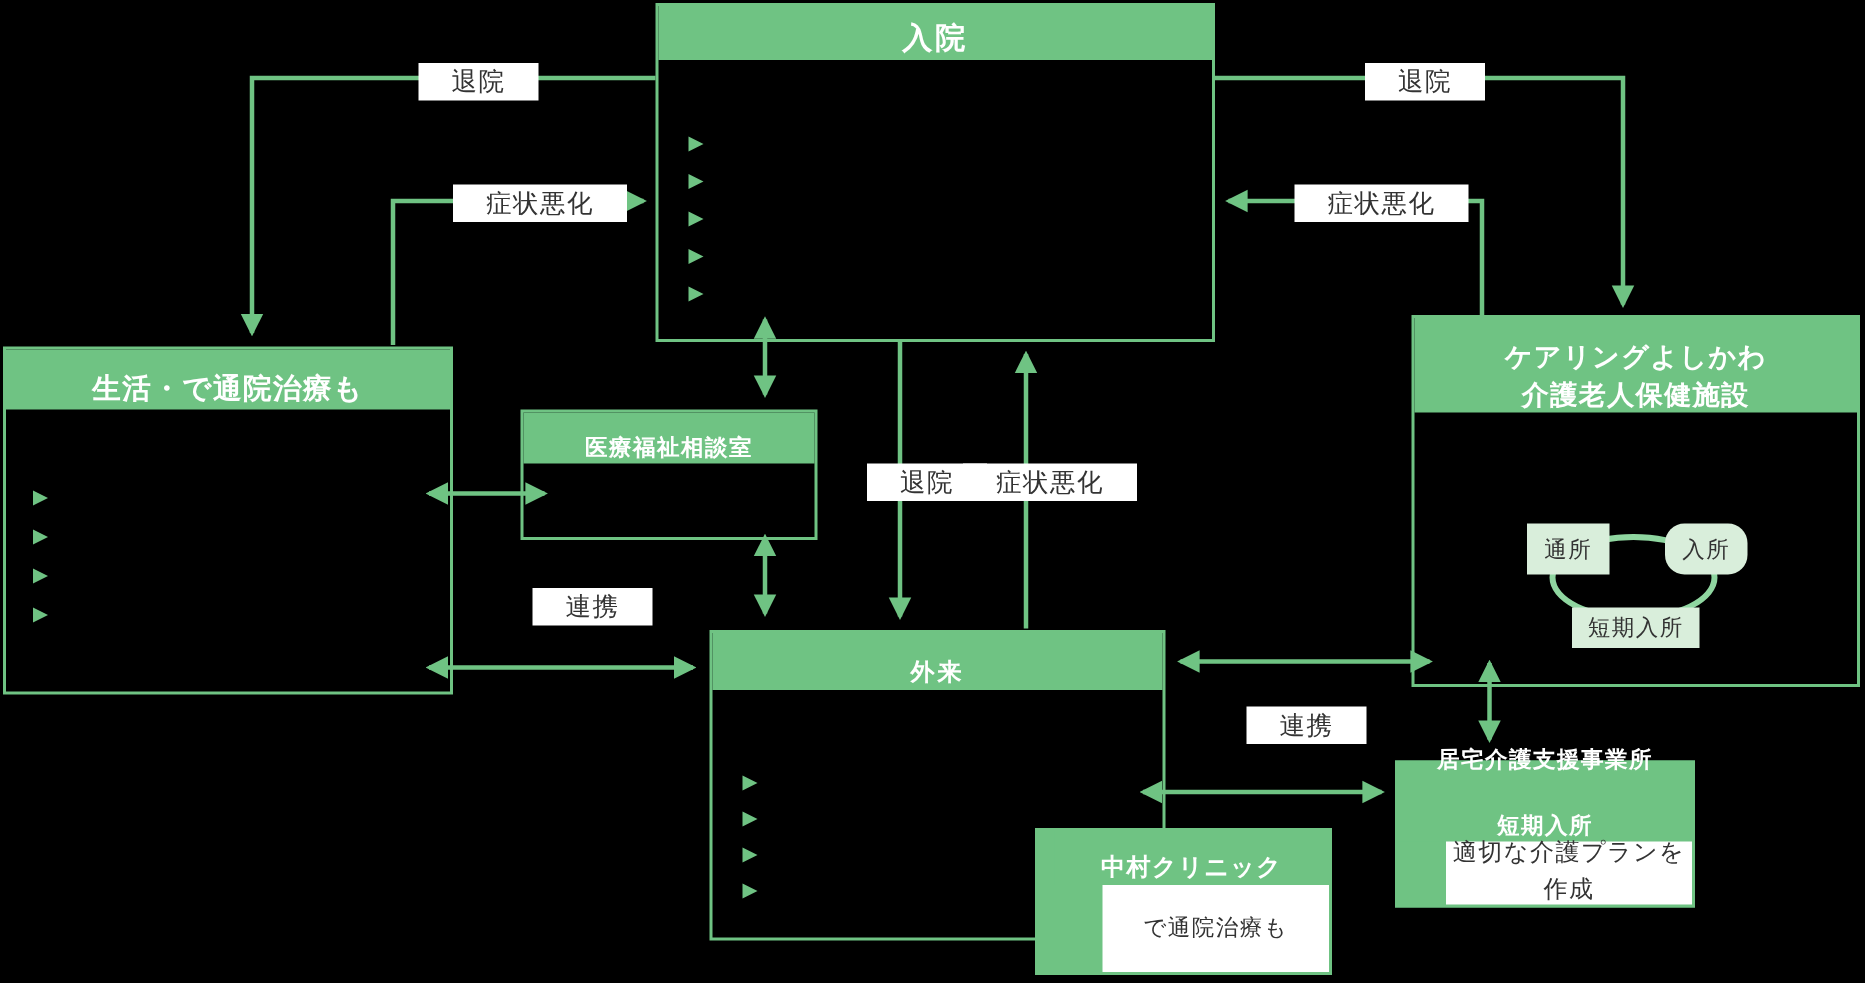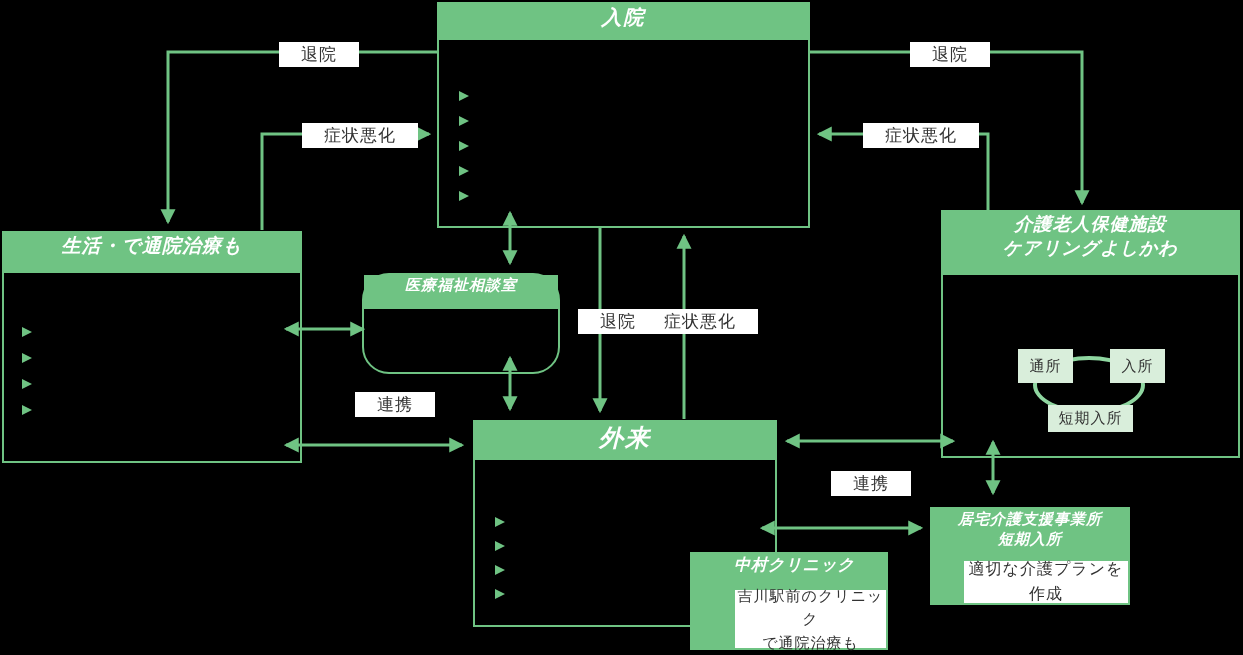--- a/index.html
+++ b/index.html
@@ -11,22 +11,22 @@
   *{margin:0;padding:0;box-sizing:border-box;}
   html,body{background:#000;}
   body{font-family:"Liberation Sans","DejaVu Sans",sans-serif;}
   .canvas{
     position:relative;width:1243px;height:655px;background:#000;overflow:hidden;
   }
   
   .node{position:absolute;border:2px solid var(--green);z-index:10;}
   .node-header{
     background:var(--green);color:#fff;font-weight:bold;
-    display:flex;flex-direction:column;align-items:center;justify-content:flex-start;
-    text-align:center;line-height:1.35;font-style:italic;
+    display:flex;flex-direction:column;align-items:center;justify-content:flex-end;
+    text-align:center;line-height:1.35;
   }
   .node-body{position:relative;background:transparent;}
   .node-body.white{background:#fff;color:var(--ink);display:flex;flex-direction:column;
     align-items:center;justify-content:center;text-align:center;line-height:1.55;margin-left:32px;}
   
   .bullets{position:absolute;display:flex;flex-direction:column;z-index:15;}
   .bullet{width:0;height:0;border-top:5px solid transparent;border-bottom:5px solid transparent;
     border-left:10px solid var(--green);}
   
   .edge-label{
@@ -68,68 +68,67 @@
       <span>生活・で通院治療も</span>
     </div>
   </div>
   <div class="bullets" style="left:22px;top:327px;gap:16px;">
     <div class="bullet"></div>
     <div class="bullet"></div>
     <div class="bullet"></div>
     <div class="bullet"></div>
   </div>
 
-  <div class="node" style="left:362px;top:273px;width:198px;height:101px;border-radius:27px;">
+  <div class="node" style="left:347px;top:273px;width:198px;height:87px;">
     <div class="node-header" style="height:34px;font-size:15px;letter-spacing:1px;">
       <span>医療福祉相談室</span>
     </div>
   </div>
 
   <div class="node" style="left:941px;top:210px;width:299px;height:248px;">
     <div class="node-header" style="height:63px;font-size:18px;letter-spacing:1px;">
+      <span>ケアリングよしかわ</span>
       <span>介護老人保健施設</span>
-      <span>ケアリングよしかわ</span>
     </div>
   </div>
 
   <div class="cycle-ellipse"></div>
   <div class="cycle-box" style="left:1018px;top:349px;width:55px;height:34px;">
     <span>通所</span>
   </div>
-  <div class="cycle-box" style="left:1110px;top:349px;width:55px;height:34px;">
+  <div class="cycle-box" style="left:1110px;top:349px;width:55px;height:34px;border-radius:13px;">
     <span>入所</span>
   </div>
   <div class="cycle-box" style="left:1048px;top:405px;width:85px;height:27px;">
     <span>短期入所</span>
   </div>
 
   <div class="node" style="left:473px;top:420px;width:304px;height:207px;">
-    <div class="node-header" style="height:38px;font-size:24px;letter-spacing:2px;">
+    <div class="node-header" style="height:38px;font-size:16px;letter-spacing:2px;">
       <span>外来</span>
     </div>
   </div>
   <div class="bullets" style="left:495px;top:517px;gap:14px;">
     <div class="bullet"></div>
     <div class="bullet"></div>
     <div class="bullet"></div>
     <div class="bullet"></div>
   </div>
 
   <div class="node" style="left:690px;top:552px;width:198px;height:98px;z-index:20;background:var(--green);padding-left:11px;">
     <div class="node-header" style="height:36px;font-size:16px;letter-spacing:1px;">
       <span>中村クリニック</span>
     </div>
     <div class="node-body white" style="height:58px;font-size:15px;letter-spacing:1px;">
-      <span>吉川駅前のクリニック</span>
       <span>で通院治療も</span>
     </div>
   </div>
 
   <div class="node" style="left:930px;top:507px;width:200px;height:98px;z-index:20;background:var(--green);">
-    <div class="node-header" style="height:52px;font-size:15px;letter-spacing:1px;">
+    <div class="node-header" style="height:52px;font-size:15px;letter-spacing:1px;gap:24px;">
       <span>居宅介護支援事業所</span>
       <span>短期入所</span>
     </div>
     <div class="node-body white" style="height:42px;font-size:16px;letter-spacing:1px;">
       <span>適切な介護プランを作成</span>
     </div>
   </div>
 
   <svg class="arrows" width="1243" height="655" viewBox="0 0 1243 655">
     <defs>

